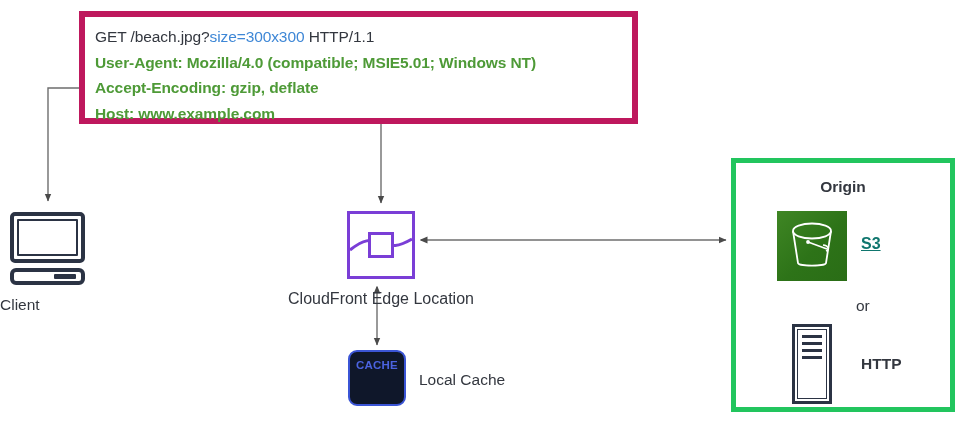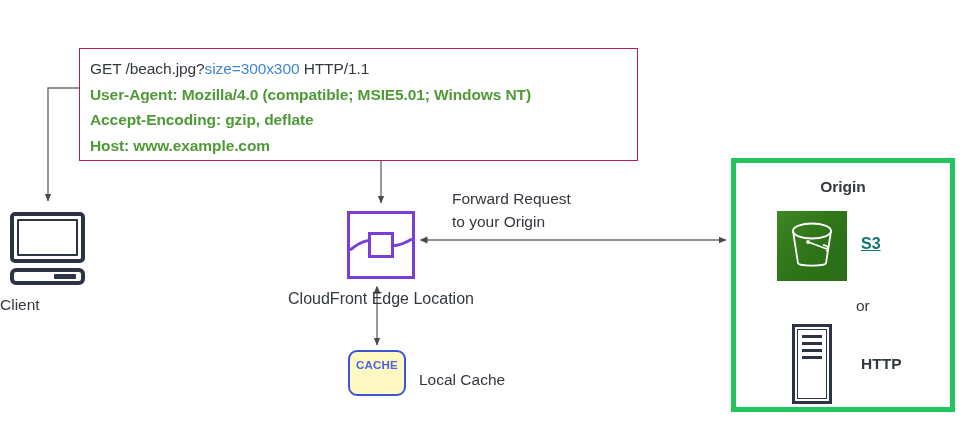--- a/index.html
+++ b/index.html
@@ -29,25 +29,24 @@
     overflow: visible;
   }
 
   
   .request-box {
     position: absolute;
     left: 79px;
     top: 11px;
     width: 559px;
     height: 113px;
-    border: 1px solid #be185d;
+    border: 6px solid #be185d;
     background: #ffffff;
     box-sizing: border-box;
     padding: 7px 8px 0 10px;
-    margin-top: 37px;
   }
   .req-line {
     font-size: 15.5px;
     line-height: 25.5px;
     white-space: nowrap;
     letter-spacing: -0.1px;
   }
   .req-line.green { color: #4e9a37; font-weight: 600; }
   .req-line .plain { color: #33373f; }
   .req-line .q { color: #3e87d6; }
@@ -141,25 +140,25 @@
     font-size: 16px;
     color: #33373f;
   }
 
   
   .cache-icon {
     position: absolute;
     left: 348px;
     top: 350px;
     width: 58px;
-    height: 46px;
+    height: 56px;
     border: 2.5px solid #3b55d6;
     border-radius: 9px;
     box-sizing: border-box;
-    background: #fef9c3;
+    background: #0f172a;
   }
   .cache-text {
     position: absolute;
     left: 6px;
     top: 7px;
     font-size: 11.5px;
     font-weight: 600;
     color: #4b63e0;
     letter-spacing: 0.2px;
   }
@@ -317,24 +316,20 @@
     </svg>
     <div class="cf-inner-square"></div>
   </div>
   <div class="cf-label">CloudFront Edge Location</div>
 
   <div class="cache-icon">
     <span class="cache-text">CACHE</span>
   </div>
   <div class="cache-label">Local Cache</div>
 
-  <div class="forward-label">
-    <div>Forward Request</div>
-    <div>to your Origin</div>
-  </div>
 
   <div class="origin-box">
     <div class="origin-title">Origin</div>
 
     <div class="s3-icon">
       <svg viewBox="0 0 70 70" width="70" height="70" xmlns="http://www.w3.org/2000/svg">
         <ellipse cx="35" cy="20" rx="19" ry="7.5" fill="none" stroke="#ffffff" stroke-width="1.8"></ellipse>
         <path d="M16,20 L21,52 C21,55.5 49,55.5 49,52 L54,20" fill="none" stroke="#ffffff" stroke-width="1.8"></path>
         <path d="M31,31 L50,38" fill="none" stroke="#ffffff" stroke-width="1.6"></path>
         <circle cx="31" cy="31" r="1.9" fill="#ffffff"></circle>

